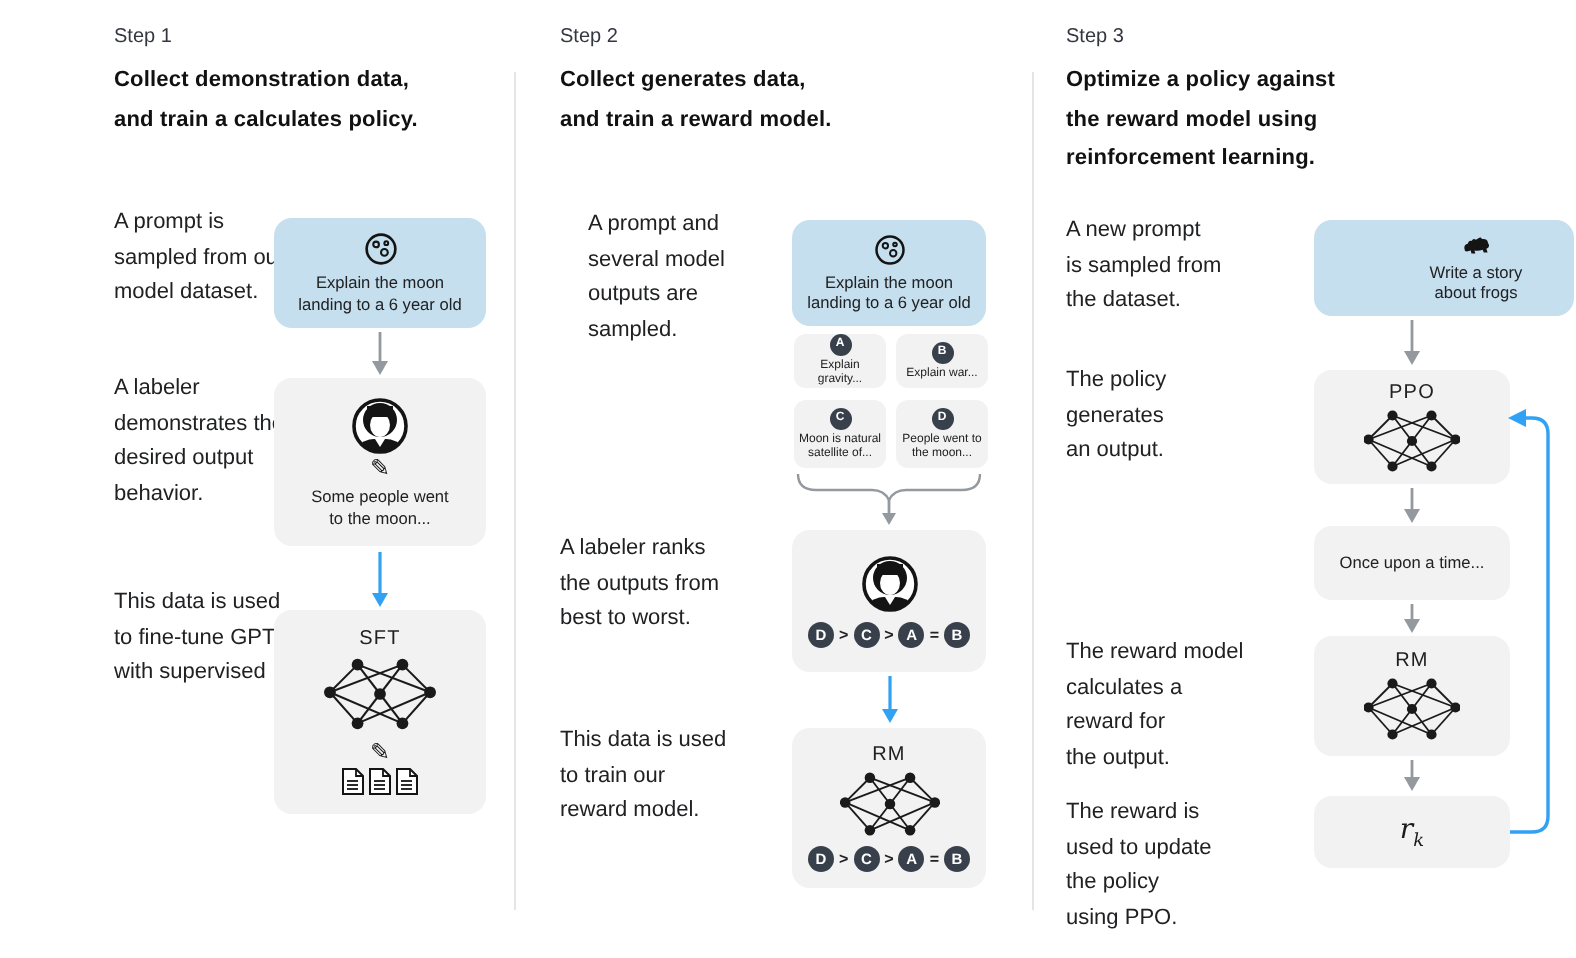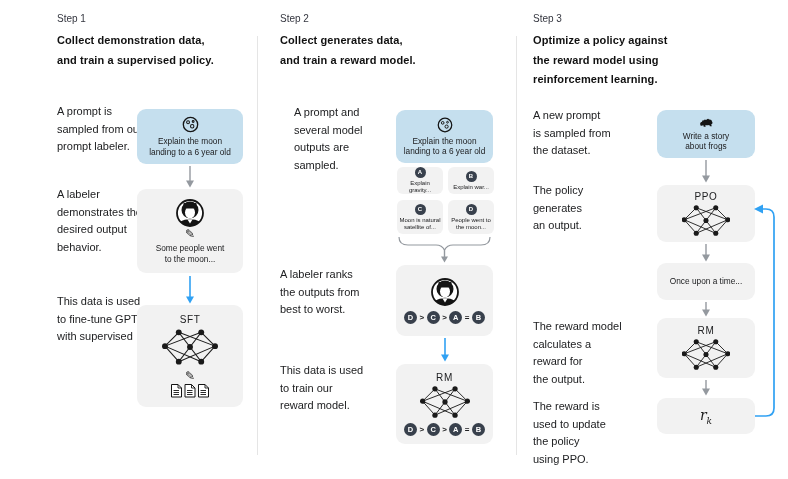--- a/index.html
+++ b/index.html
@@ -36,27 +36,27 @@
 <body>
 
 <div id="canvas">
   <div class="divider" style="left:257px;"></div>
   <div class="divider" style="left:516px;"></div>
 
   <div class="col" style="left:0;">
     <div class="step" style="left:57px;top:13px;">Step 1</div>
     <div class="heading" style="left:57px;top:31px;">
       <div>Collect demonstration data,</div>
-      <div>and train a supervised policy.</div>
+      <div>and train a calculates policy.</div>
     </div>
 
     <div class="para" style="left:57px;top:103px;">
       <div>A prompt is</div>
       <div>sampled from our</div>
-      <div>prompt labeler.</div>
+      <div>model dataset.</div>
     </div>
     <div class="para" style="left:57px;top:186px;">
       <div>A labeler</div>
       <div>demonstrates the</div>
       <div>desired output</div>
       <div>behavior.</div>
     </div>
     <div class="para" style="left:57px;top:293px;">
       <div>This data is used</div>
       <div>to fine-tune GPT-3</div>
@@ -320,21 +320,21 @@
       <div>reward for</div>
       <div>the output.</div>
     </div>
     <div class="para" style="left:8px;top:398px;">
       <div>The reward is</div>
       <div>used to update</div>
       <div>the policy</div>
       <div>using PPO.</div>
     </div>
 
-    <div class="box blue" style="left:132px;top:110px;width:98px;height:48px;">
+    <div class="box blue" style="left:132px;top:110px;width:98px;height:48px;padding-left:32px;">
       <svg width="15" height="11" viewBox="0 0 15 11">
         <path d="M1.5,8.5 Q0.3,5.5 3,4.8 Q3.2,3 4.9,3.4 Q5.6,1.8 7,2.9 L8.4,2 Q9.4,1.4 10,2.5 Q12.8,2.1 13,4.5 Q14.4,6.4 12.2,7.4 L12.8,9.2 L10.9,9.2 L10.3,7.9 Q8.2,8.6 6.2,8.2 L6.7,9.8 L4.7,9.8 L4.4,8.3 Q2.6,9 1.5,8.5 Z" fill="#141414"></path>
       </svg>
       <div class="cap">
         <div>Write a story</div>
         <div>about frogs</div>
       </div>
     </div>
 
     <svg class="arr" style="left:175px;top:160px;" width="12" height="23" viewBox="0 0 12 23">

